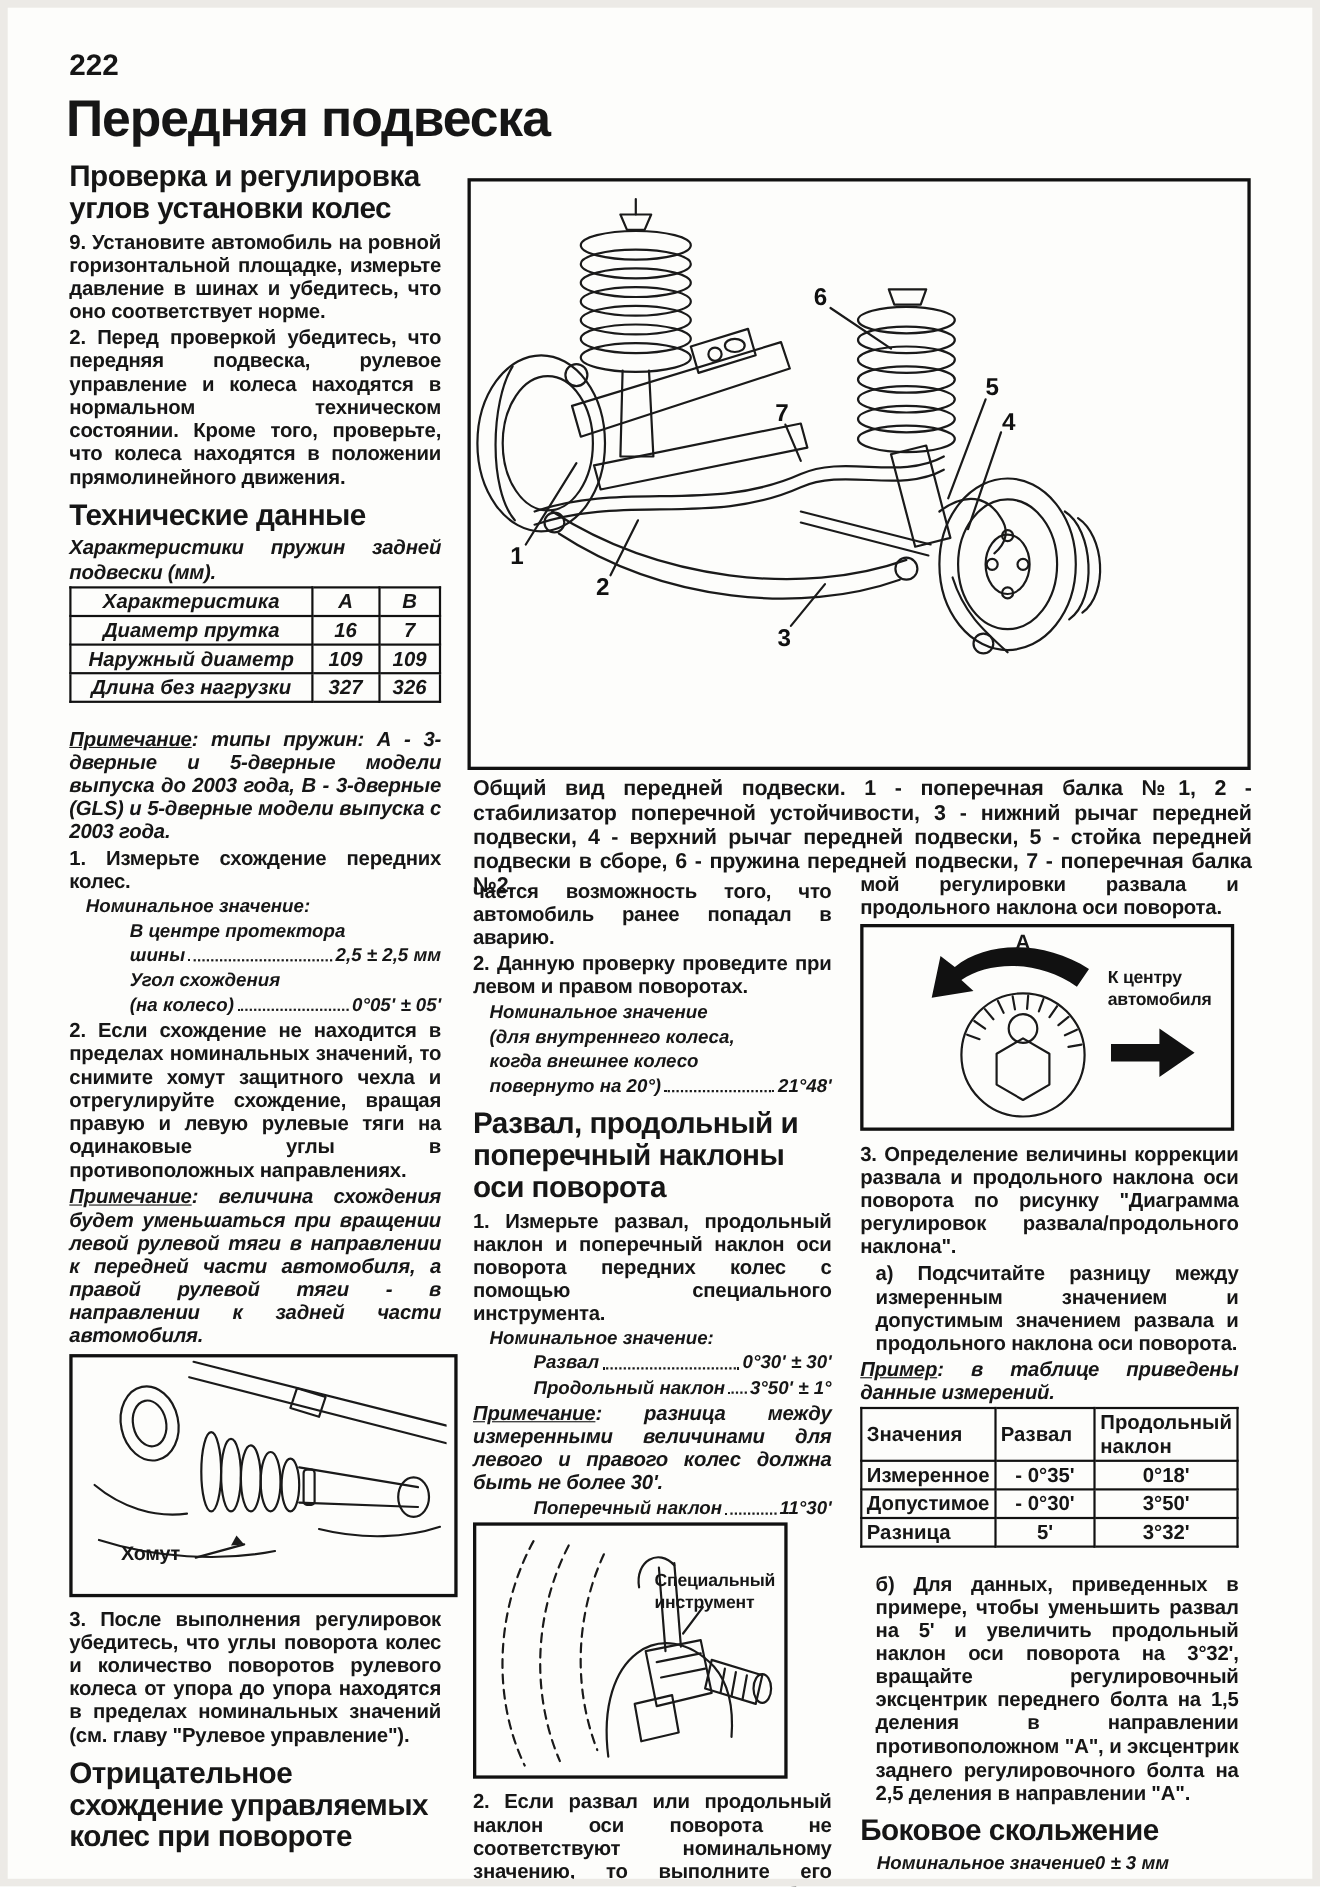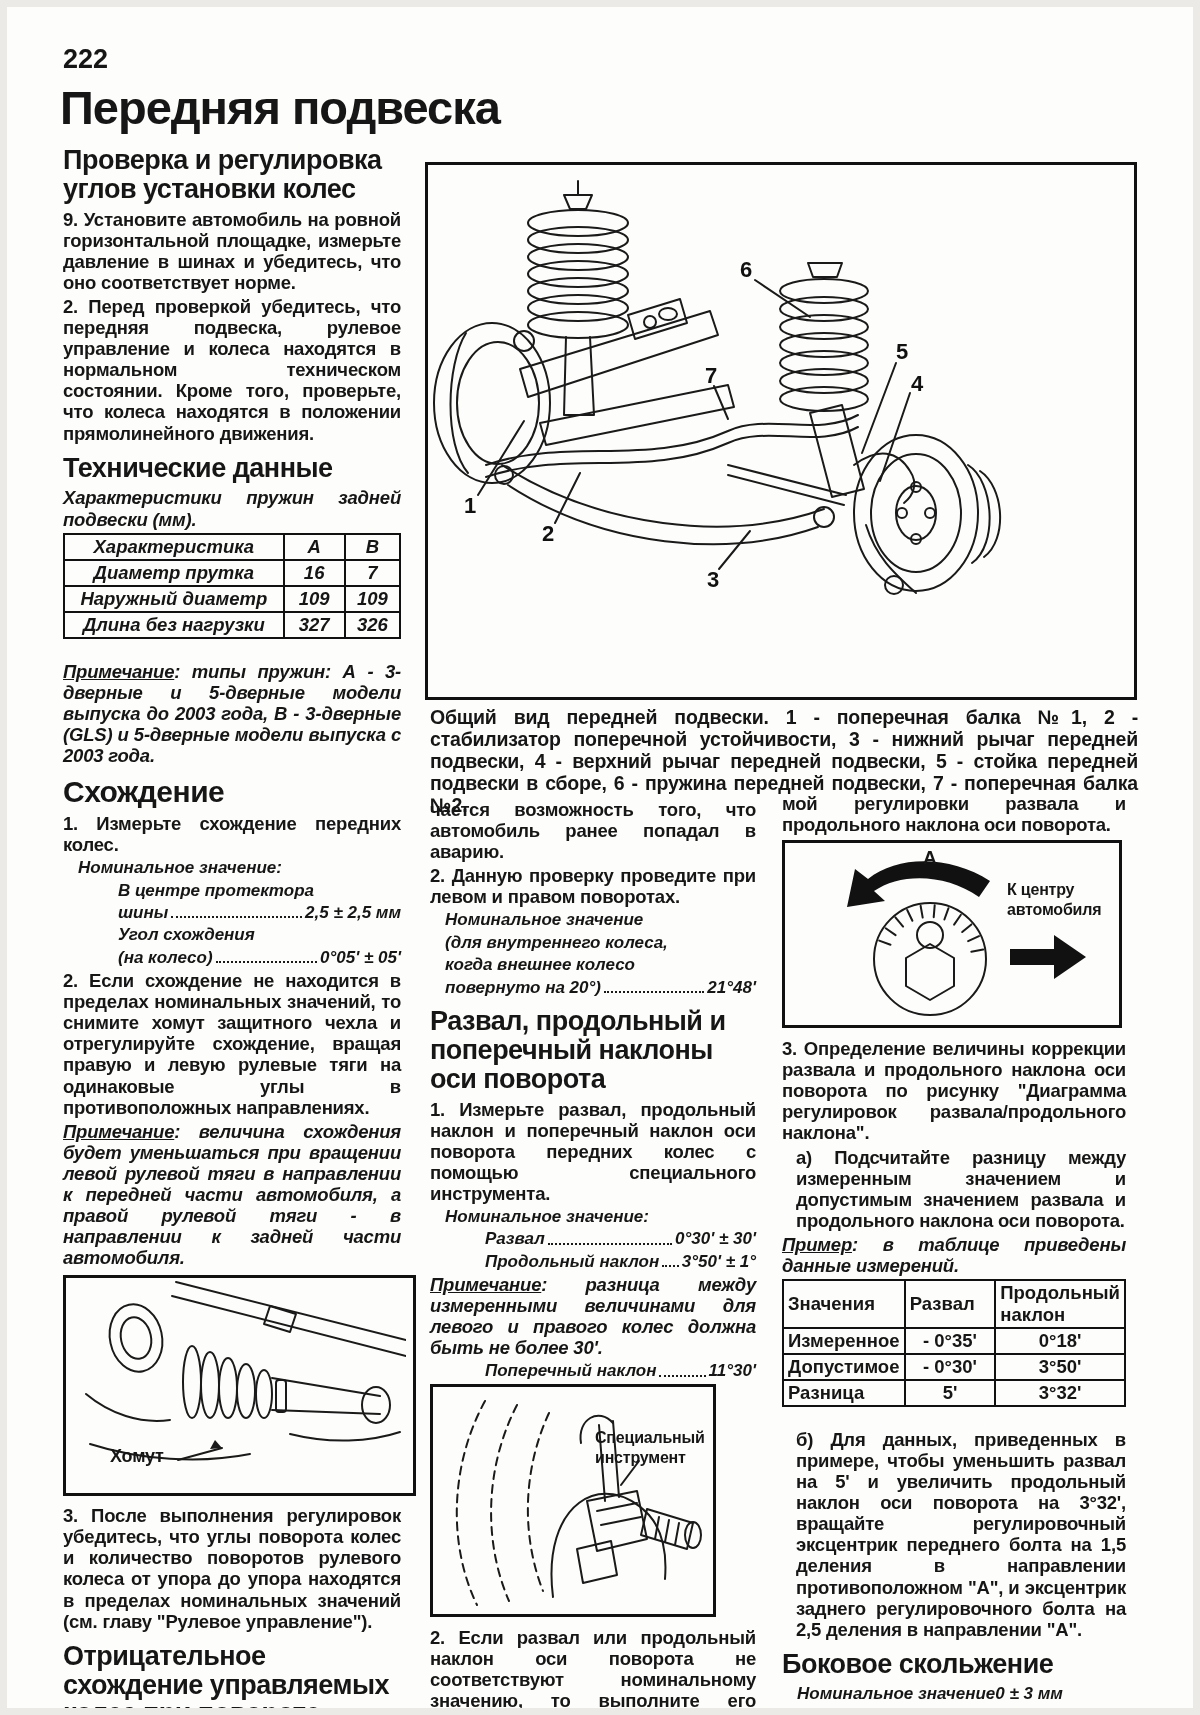--- a/index.html
+++ b/index.html
@@ -80,21 +80,20 @@
       <tr>
         <td>Длина без нагрузки</td>
         <td>327</td>
         <td>326</td>
       </tr>
     </tbody>
   </table>
 
   <p class="body it"><span class="note-label">Примечание</span><span>: типы пружин: А - 3-дверные и 5-дверные модели выпуска до 2003 года, В - 3-дверные (GLS) и 5-дверные модели выпуска с 2003 года.</span></p>
 
-  <h2 class="h2 big mt">Схождение</h2>
   <p class="body">1. Измерьте схождение передних колес.</p>
   <div class="spec">Номинальное значение:</div>
   <div class="spec indent">В центре протектора</div>
   <div class="spec indent leader">
     <span class="lbl">шины</span>
     <span class="dots"></span>
     <span class="val">2,5 ± 2,5 мм</span>
   </div>
   <div class="spec indent">Угол схождения</div>
   <div class="spec indent leader">

